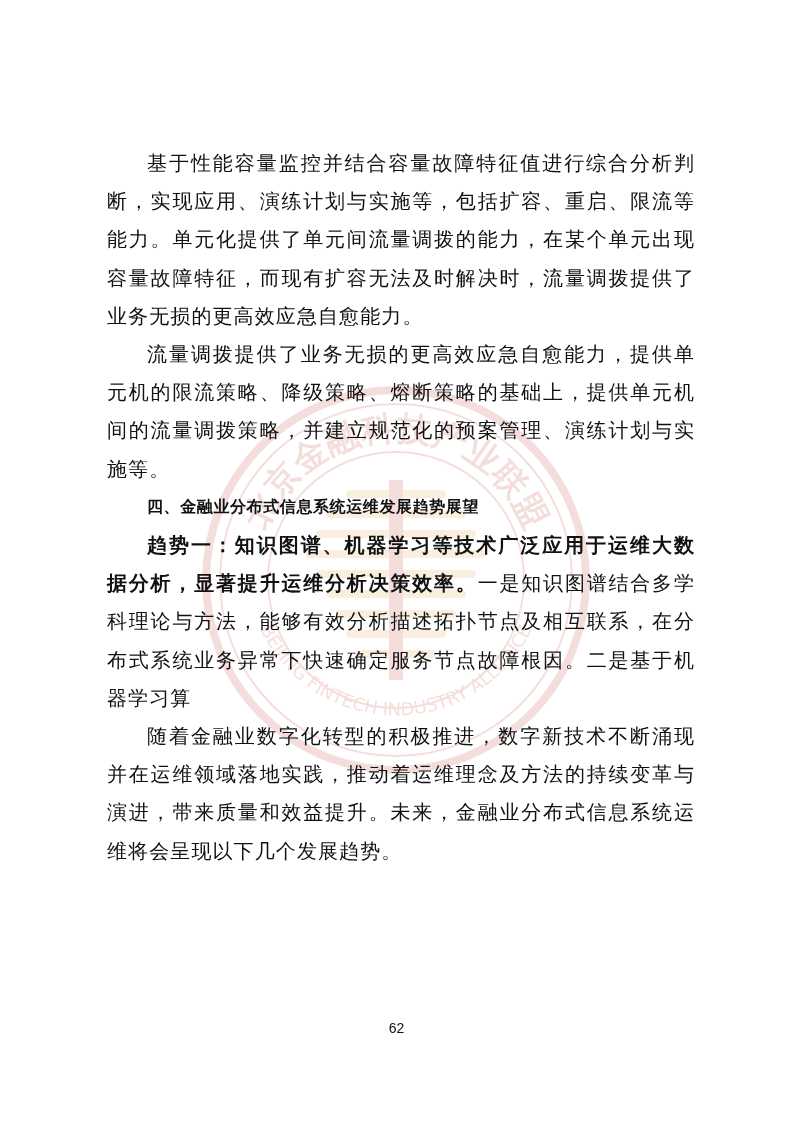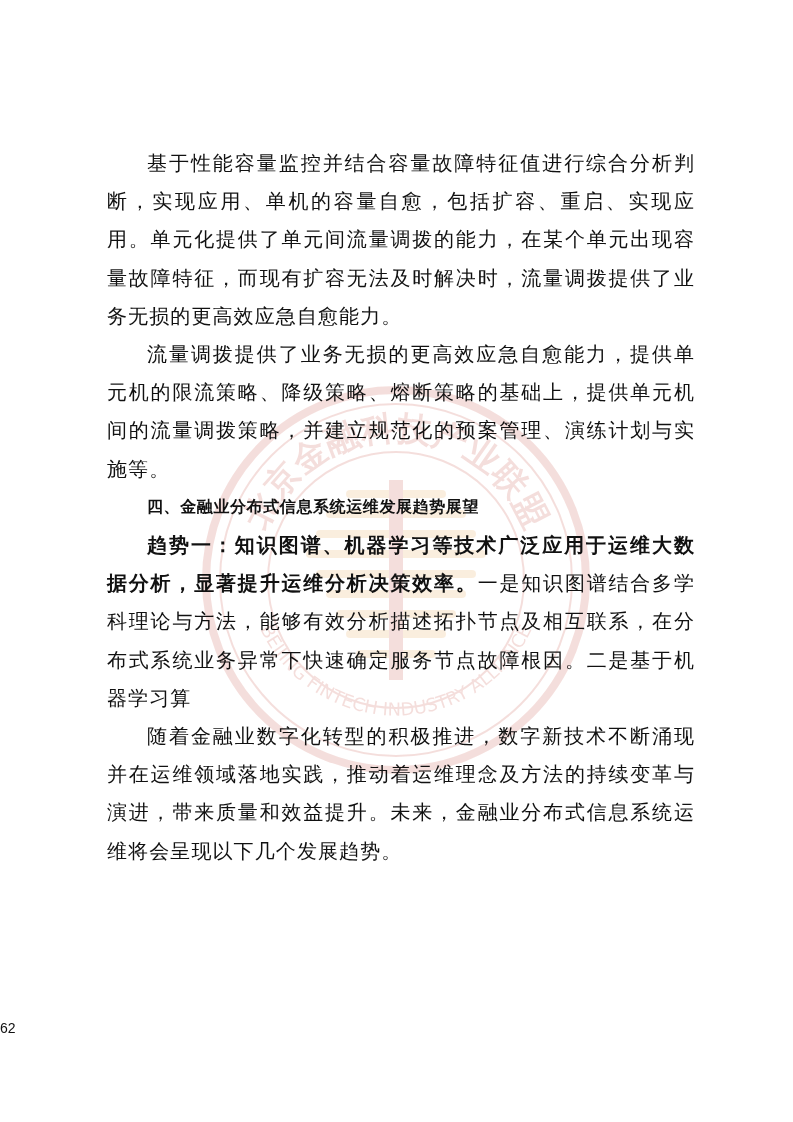--- a/index.html
+++ b/index.html
@@ -37,20 +37,21 @@
     font-family: "DejaVu Sans", "Liberation Sans", sans-serif;
     font-weight: bold;
     font-size: 16px;
     letter-spacing: 0.6px;
   }
   .bold-lead { font-weight: bold; }
   .page-number {
     position: absolute;
     left: 0; width: 793px;
     top: 1020px;
+    text-align: center;
     font-family: "Liberation Sans", sans-serif;
     font-size: 14px;
     color: #111111;
   }
 </style>
 </head>
 <body>
 
 <svg class="watermark" viewBox="0 0 400 400" xmlns="http://www.w3.org/2000/svg">
   <circle cx="200" cy="200" r="190" fill="none" stroke="#c0392b" stroke-width="8"></circle>
@@ -74,20 +75,20 @@
     <rect x="120" y="190" width="160" height="8" rx="4"></rect>
     <rect x="130" y="210" width="140" height="8" rx="4"></rect>
     <rect x="140" y="230" width="120" height="8" rx="4"></rect>
     <rect x="150" y="250" width="100" height="8" rx="4"></rect>
     <rect x="160" y="270" width="80" height="8" rx="4"></rect>
   </g>
   <rect x="193" y="100" width="14" height="200" fill="#c0392b"></rect>
 </svg>
 
 <div class="content">
-  <p class="indent">基于性能容量监控并结合容量故障特征值进行综合分析判断，实现应用、单机的容量自愈，包括扩容、重启、实现应用。单元化提供了单元间流量调拨的能力，在某个单元出现容量故障特征，而现有扩容无法及时解决时，流量调拨提供了业务无损的更高效应急自愈能力。</p>
+  <p class="indent">基于性能容量监控并结合容量故障特征值进行综合分析判断，实现应用、演练计划与实施等，包括扩容、重启、限流等能力。单元化提供了单元间流量调拨的能力，在某个单元出现容量故障特征，而现有扩容无法及时解决时，流量调拨提供了业务无损的更高效应急自愈能力。</p>
   <p class="indent">流量调拨提供了业务无损的更高效应急自愈能力，提供单元机的限流策略、降级策略、熔断策略的基础上，提供单元机间的流量调拨策略，并建立规范化的预案管理、演练计划与实施等。</p>
   <p class="indent heading">四、金融业分布式信息系统运维发展趋势展望</p>
   <p class="indent"><span class="bold-lead">趋势一：知识图谱、机器学习等技术广泛应用于运维大数据分析，显著提升运维分析决策效率。</span><span>一是知识图谱结合多学科理论与方法，能够有效分析描述拓扑节点及相互联系，在分布式系统业务异常下快速确定服务节点故障根因。二是基于机器学习算</span></p>
   <p class="indent">随着金融业数字化转型的积极推进，数字新技术不断涌现并在运维领域落地实践，推动着运维理念及方法的持续变革与演进，带来质量和效益提升。未来，金融业分布式信息系统运维将会呈现以下几个发展趋势。</p>
 </div>
 
 <div class="page-number">62</div>
 
 </body></html>

